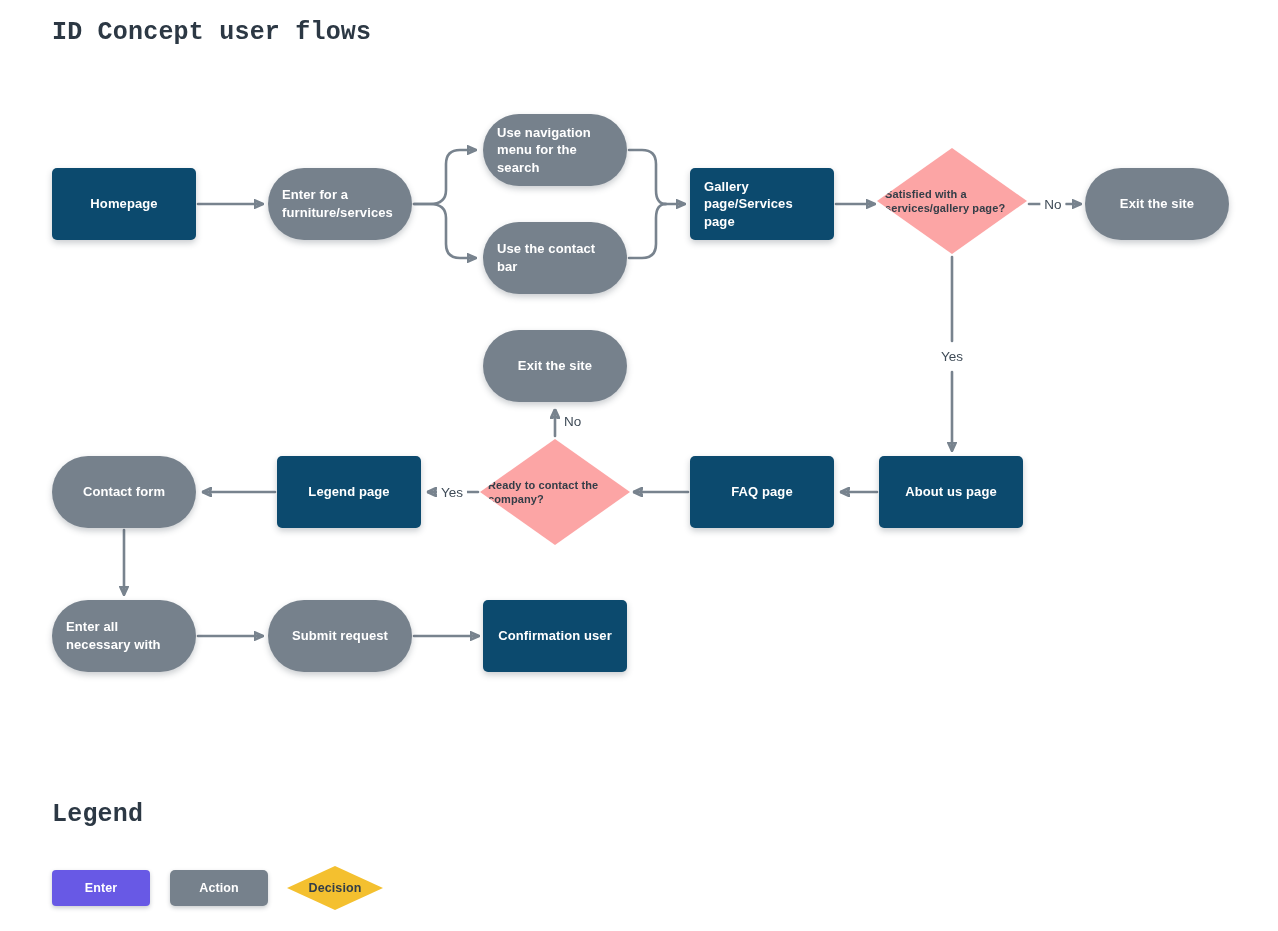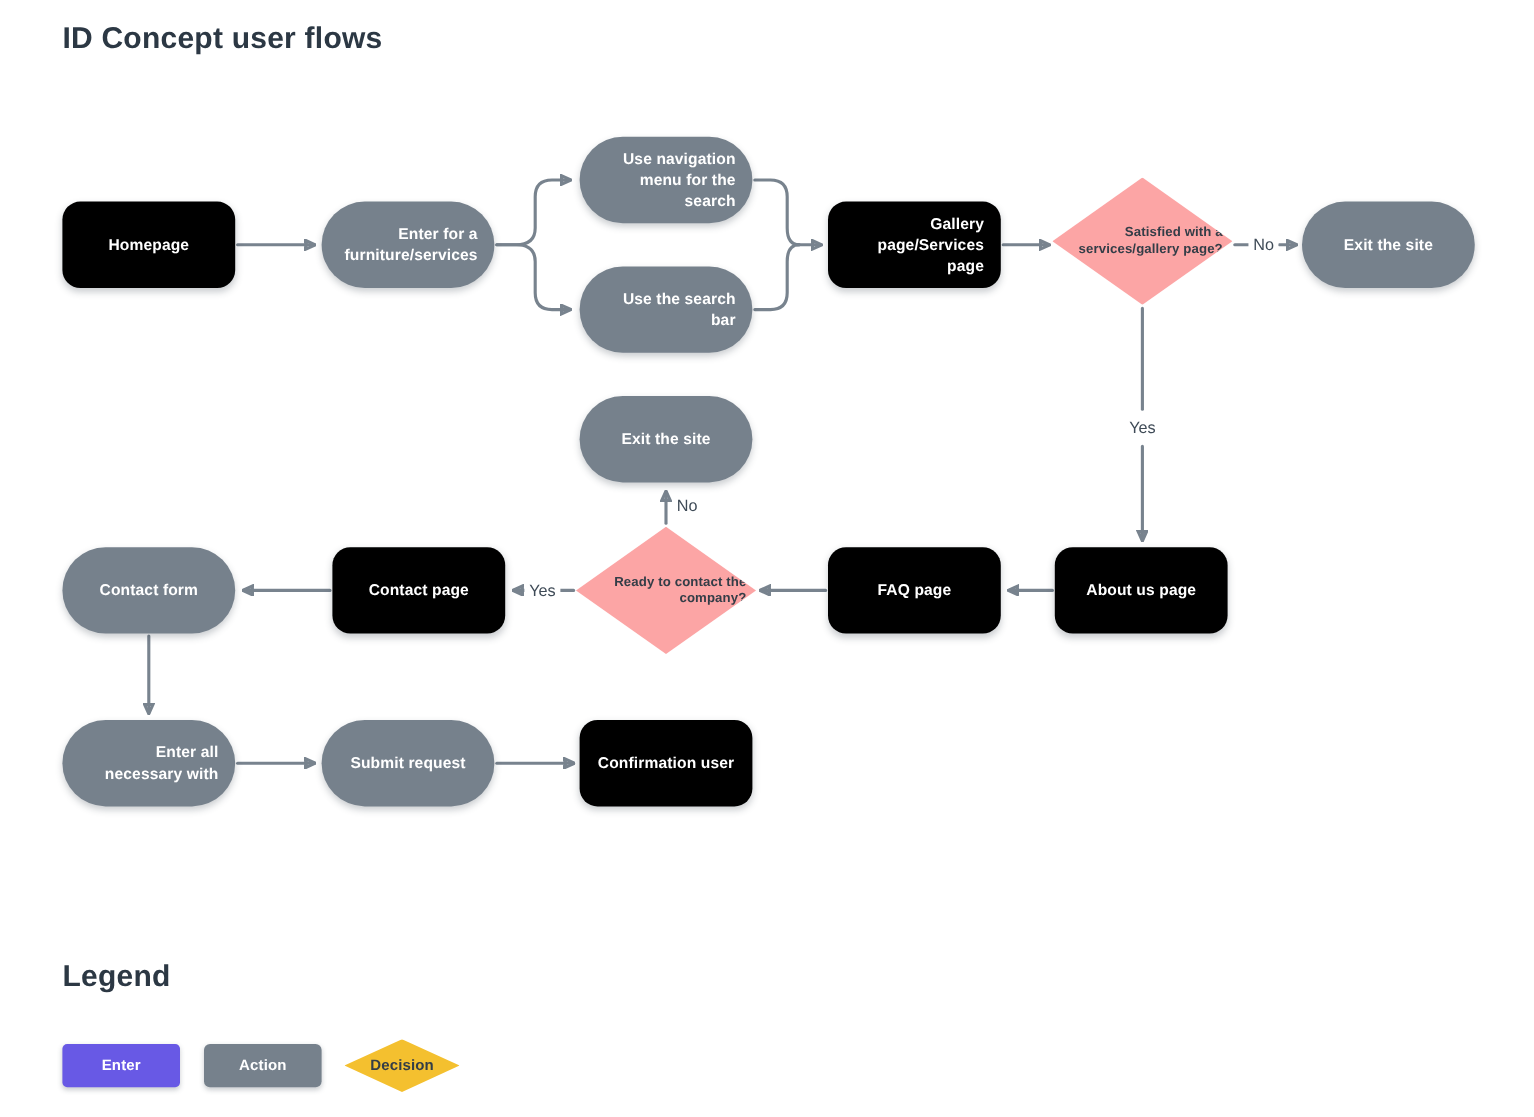--- a/index.html
+++ b/index.html
@@ -3,27 +3,28 @@
 <meta charset="utf-8">
 <style>
   html,body{margin:0;padding:0;}
   body{
     width:1278px;height:931px;position:relative;overflow:hidden;
     background:#ffffff;font-family:"Liberation Sans",sans-serif;
   }
   .heading{
     position:absolute;font-weight:700;font-size:25px;color:#2C3844;
     letter-spacing:.2px;
+    font-family:Liberation Mono, monospace;
   }
   .node{
     position:absolute;display:flex;align-items:center;justify-content:center;
-    text-align:right;box-sizing:border-box;
+    text-align:left;box-sizing:border-box;
   }
   .rect{width:144px;height:72px;}
-  .page{background:#000000;border-radius:15px;box-shadow:0 3px 6px rgba(44,56,68,.25);}
+  .page{background:#0c4a6e;border-radius:5px;box-shadow:0 3px 6px rgba(44,56,68,.25);}
   .action{background:#76818C;border-radius:36px;box-shadow:0 3px 6px rgba(44,56,68,.25);}
   .nlabel{
     color:#ffffff;font-size:13px;font-weight:700;line-height:1.35;
     padding:0 14px;letter-spacing:.1px;
   }
   .decision{
     width:150px;height:106px;background:#fca5a5;
     clip-path:polygon(50% 0,100% 50%,50% 100%,0 50%);
     filter:drop-shadow(0 3px 4px rgba(44,56,68,.30));
   }
@@ -93,41 +94,41 @@
 <div class="node page rect" style="left:52px;top:168px">
   <span class="nlabel">Homepage</span>
 </div>
 <div class="node action rect" style="left:268px;top:168px">
   <span class="nlabel">Enter for a furniture/services</span>
 </div>
 <div class="node action rect" style="left:483px;top:114px">
   <span class="nlabel">Use navigation menu for the search</span>
 </div>
 <div class="node action rect" style="left:483px;top:222px">
-  <span class="nlabel">Use the search bar</span>
+  <span class="nlabel">Use the contact bar</span>
 </div>
 <div class="node page rect" style="left:690px;top:168px">
   <span class="nlabel">Gallery page/Services page</span>
 </div>
 <div class="node decision" style="left:877px;top:148px">
   <span class="nlabel">Satisfied with a services/gallery page?</span>
 </div>
 <div class="node action rect" style="left:1085px;top:168px">
   <span class="nlabel">Exit the site</span>
 </div>
 
 <div class="node action rect" style="left:483px;top:330px">
   <span class="nlabel">Exit the site</span>
 </div>
 
 <div class="node action rect" style="left:52px;top:456px">
   <span class="nlabel">Contact form</span>
 </div>
 <div class="node page rect" style="left:277px;top:456px">
-  <span class="nlabel">Contact page</span>
+  <span class="nlabel">Legend page</span>
 </div>
 <div class="node decision" style="left:480px;top:439px">
   <span class="nlabel">Ready to contact the company?</span>
 </div>
 <div class="node page rect" style="left:690px;top:456px">
   <span class="nlabel">FAQ page</span>
 </div>
 <div class="node page rect" style="left:879px;top:456px">
   <span class="nlabel">About us page</span>
 </div>

